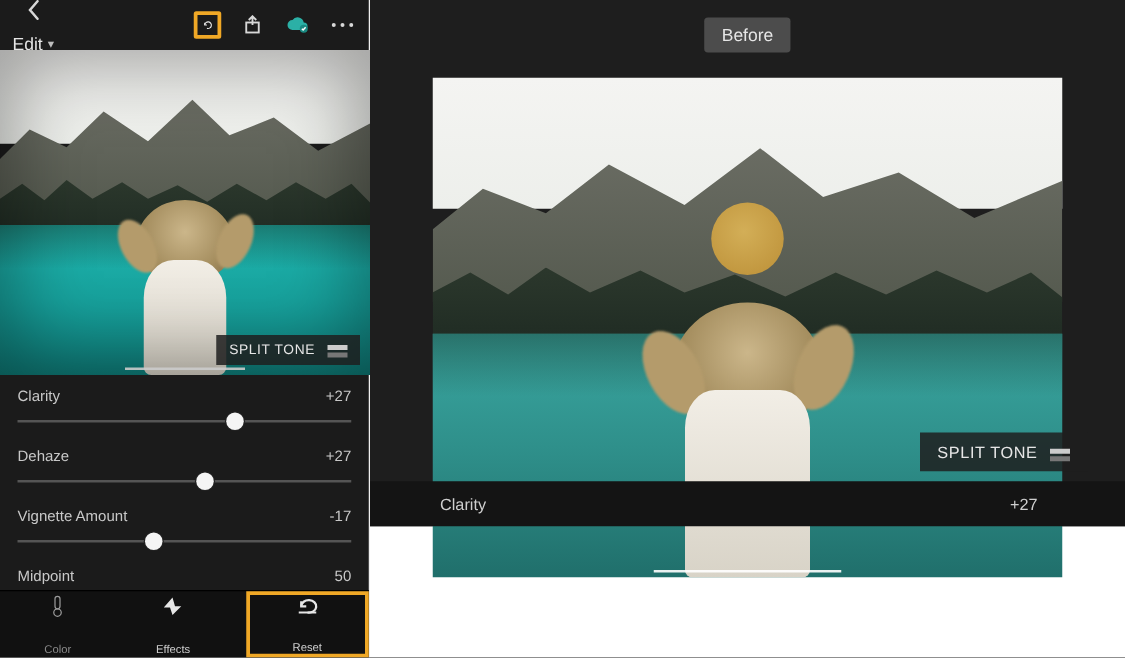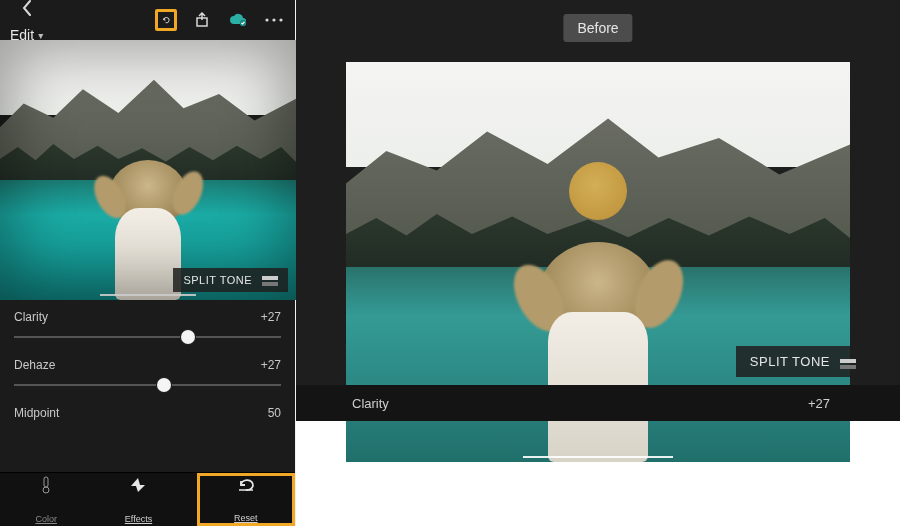--- a/index.html
+++ b/index.html
@@ -123,21 +123,21 @@
   .line { position:absolute; left:0; right:0; top:50%; height:2px; background:#555; transform:translateY(-50%);}
   .knob { position:absolute; top:50%; transform:translate(-50%,-50%); width:14px; height:14px; border-radius:50%; background:#f5f5f5; box-shadow:0 0 0 1px #222;}
   
   .bottombar{
     position:absolute; left:0; right:0; bottom:0; height:54px;
     display:flex; background:#111;
     border-top:1px solid #000;
   }
   .tab{
     flex:1; display:flex; flex-direction:column; align-items:center; justify-content:center;
-    font-size:9px; color:#cfcfcf; gap:20px;text-decoration:underline;
+    font-size:9px; color:#cfcfcf; gap:20px;
   }
   .tab.dim{ color:#8a8a8a; }
   .tab .ic{ width:18px; height:18px; display:flex; align-items:center; justify-content:center;}
   .tab.highlighted{ border:3px solid #f0a826;margin-left:12px; }
   
   .right {
     flex:1; height:421px; background:#1e1e1e; position:relative;
     color:#e6e6e6;
   }
   .before-pill{
@@ -258,20 +258,30 @@
       <div class="s-label">
         <span>Dehaze</span>
         <span>+27</span>
       </div>
       <div class="track">
           <div class="line"></div>
           <div class="knob" style="left:56%"></div>
         </div>
     </div>
 
+    <div class="slider-row">
+      <div class="s-label">
+        <span>Vignette Amount</span>
+        <span>-17</span>
+      </div>
+      <div class="track">
+          <div class="line"></div>
+          <div class="knob" style="left:41%"></div>
+        </div>
+    </div>
 
     <div class="slider-row" style="margin-bottom:12px">
       <div class="s-label">
         <span>Midpoint</span>
         <span>50</span>
       </div>
     </div>
   </div>
 
   <div class="bottombar">

